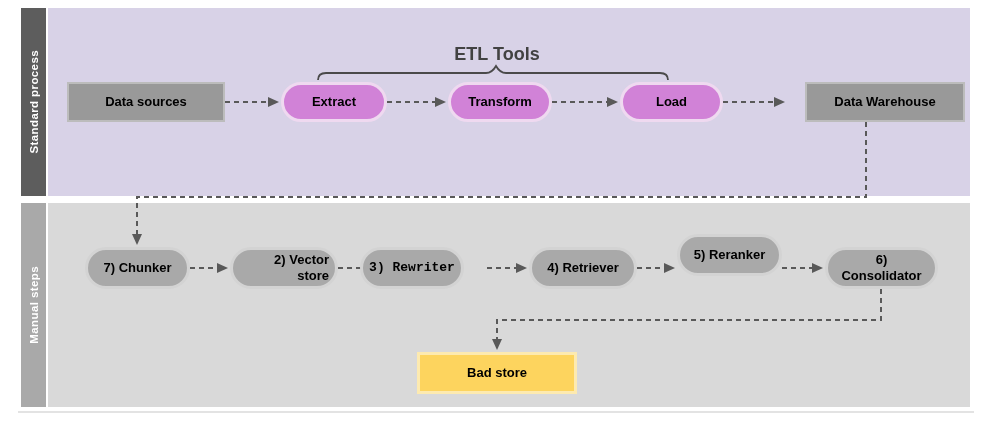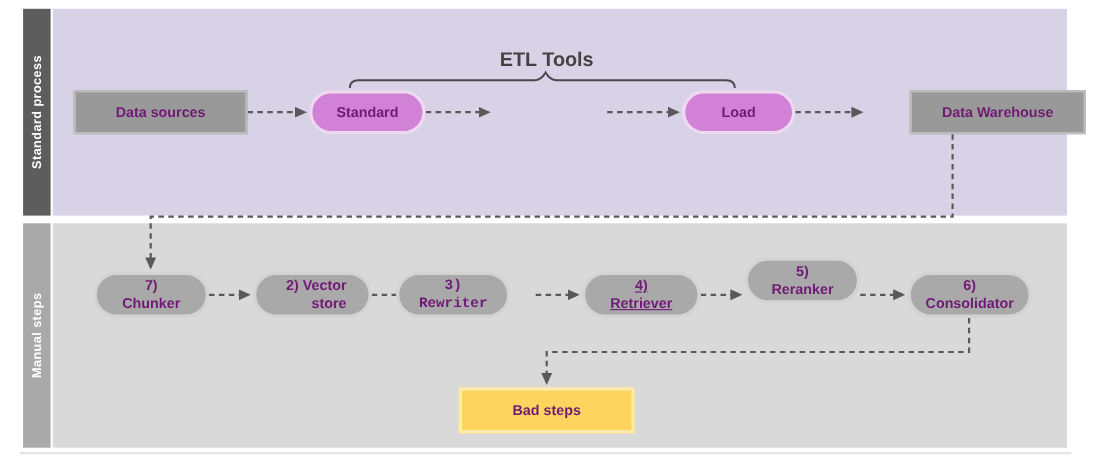--- a/index.html
+++ b/index.html
@@ -45,25 +45,25 @@
     background: #e3e3e3;
   }
 
   
   .node {
     position: absolute;
     display: flex;
     align-items: center;
     justify-content: center;
     text-align: center;
-    color: #701a75;
+    color: #000000;
     font-weight: bold;
     font-size: 13px;
     line-height: 1.2;
-    padding: 2px 20px;
+    padding: 2px 6px;
   }
   .box-gray {
     background: #999999;
     border: 2px solid #bcbcbc;
   }
   .pill-pink {
     background: #d182d7;
     border: 3px solid #efd9f0;
     border-radius: 22px;
   }
@@ -75,26 +75,26 @@
   .box-yellow {
     background: #fdd45e;
     border: 3px solid #fdeab0;
   }
 
   
   #n-data-sources   { left: 67px;  top: 82px;  width: 158px; height: 40px; }
   #n-extract        { left: 281px; top: 82px;  width: 106px; height: 40px; }
   #n-transform      { left: 448px; top: 82px;  width: 104px; height: 40px; }
   #n-load           { left: 620px; top: 82px;  width: 103px; height: 40px; }
-  #n-data-warehouse { left: 827px; top: 82px;  width: 160px; height: 40px; }
+  #n-data-warehouse { left: 805px; top: 82px;  width: 160px; height: 40px; }
 
   #n-chunker        { left: 85px;  top: 247px; width: 105px; height: 42px; }
   #n-vector-store   { left: 230px; top: 247px; width: 108px; height: 42px; text-align: right; }
   #n-rewriter       { left: 360px; top: 247px; width: 104px; height: 42px; font-family: Liberation Mono, monospace; }
-  #n-retriever      { left: 529px; top: 247px; width: 108px; height: 42px; text-decoration: underline; }
+  #n-retriever      { left: 529px; top: 247px; width: 108px; height: 42px; }
   #n-reranker       { left: 677px; top: 234px; width: 105px; height: 42px; }
   #n-consolidator   { left: 825px; top: 247px; width: 113px; height: 42px; }
 
   #n-bad-output     { left: 417px; top: 352px; width: 160px; height: 42px; }
 
   .group-label {
     position: absolute;
     left: 437px; top: 44px;
     width: 120px;
     text-align: center;
@@ -138,27 +138,28 @@
       <path d="M338 268 H379" marker-end="url(#arrow)"></path>
       <path d="M487 268 H525" marker-end="url(#arrow)"></path>
       <path d="M637 268 H673" marker-end="url(#arrow)"></path>
       <path d="M782 268 H821" marker-end="url(#arrow)"></path>
       <path d="M881 289 V320 H497 V348" marker-end="url(#arrow)"></path>
     </g>
     <path d="M318 80 Q318 73 326 73 L486 73 Q492 73 496 66 Q500 73 506 73 L660 73 Q668 73 668 80" stroke="#4a4a4a" stroke-width="1.8" fill="none"></path>
   </svg>
 
   <div class="node box-gray" id="n-data-sources">Data sources</div>
-  <div class="node pill-pink" id="n-extract">Standard</div>
+  <div class="node pill-pink" id="n-extract">Extract</div>
+  <div class="node pill-pink" id="n-transform">Transform</div>
   <div class="node pill-pink" id="n-load">Load</div>
   <div class="node box-gray" id="n-data-warehouse">Data Warehouse</div>
 
   <div class="node pill-gray" id="n-chunker">7) Chunker</div>
   <div class="node pill-gray" id="n-vector-store">2) Vector store</div>
   <div class="node pill-gray" id="n-rewriter">3) Rewriter</div>
   <div class="node pill-gray" id="n-retriever">4) Retriever</div>
   <div class="node pill-gray" id="n-reranker">5) Reranker</div>
   <div class="node pill-gray" id="n-consolidator">6) Consolidator</div>
-  <div class="node box-yellow" id="n-bad-output">Bad steps</div>
+  <div class="node box-yellow" id="n-bad-output">Bad store</div>
 
   <div class="bottom-edge"></div>
 
 </div>
 
 </body></html>

